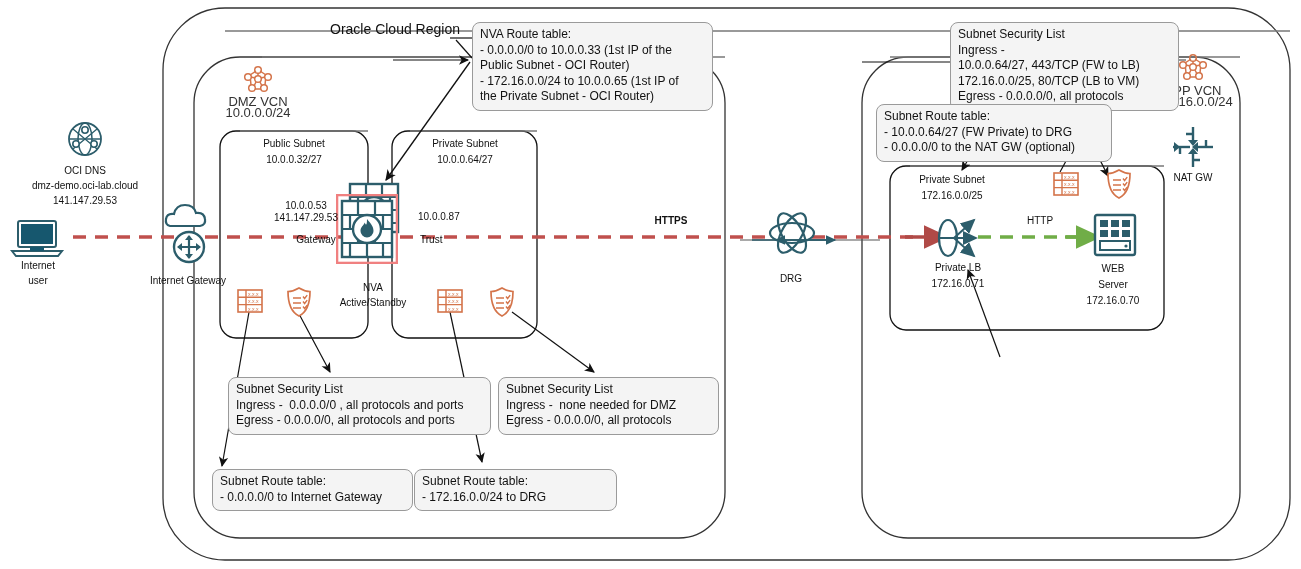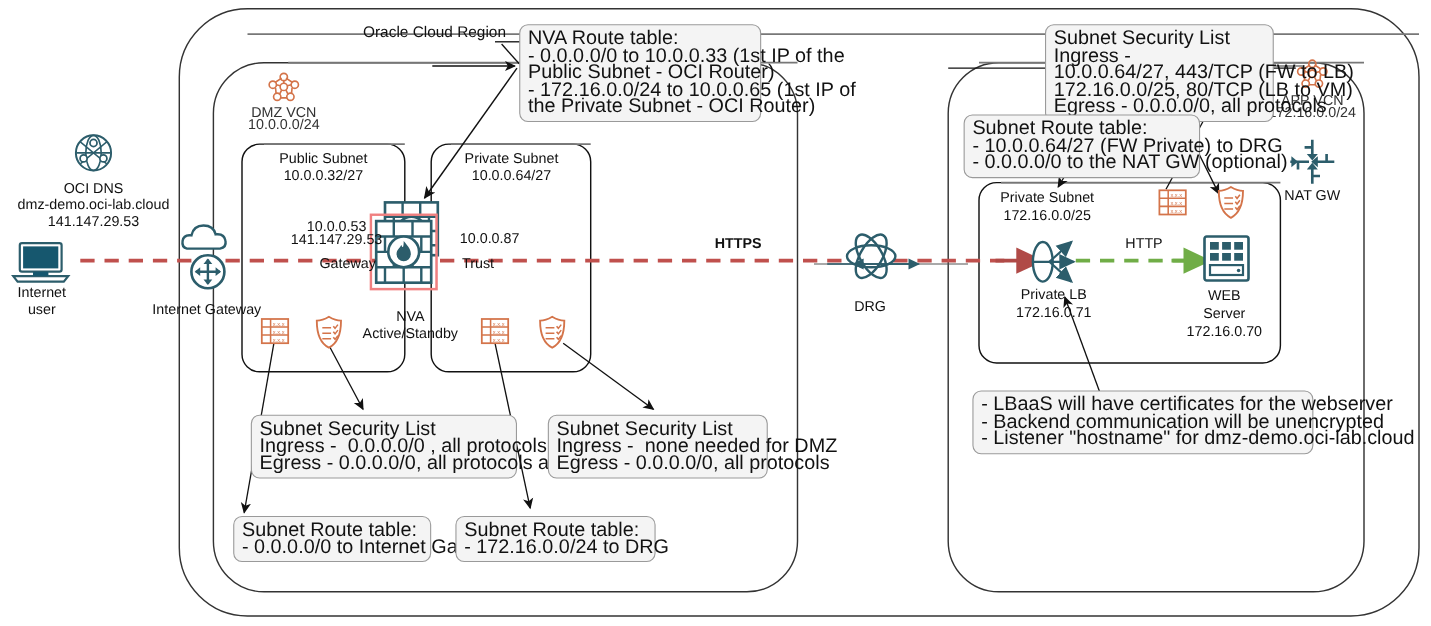--- a/index.html
+++ b/index.html
@@ -1,24 +1,24 @@
 <!DOCTYPE html>
 <html><head>
 <meta charset="utf-8">
 <style>
   html,body{margin:0;padding:0;background:#ffffff;}
   body{width:1301px;height:569px;position:relative;overflow:hidden;
        font-family:"Liberation Sans","DejaVu Sans",sans-serif;color:#1a1a1a;}
   #stage{position:absolute;inset:0;width:1301px;height:406px;}
   svg.layer{position:absolute;left:0;top:0;width:1301px;height:569px;pointer-events:none;}
-  .lbl{position:absolute;font-size:13px;line-height:15px;color:#111;white-space:nowrap;}
+  .lbl{position:absolute;font-size:10px;line-height:15px;color:#111;white-space:nowrap;}
   .lbl.c{text-align:center;transform:translateX(-50%);}
   .tiny{font-size:13px;line-height:11px;color:#333;text-align:center;transform:translateX(-50%);}
   .note{position:absolute;background:#f4f4f4;border:1px solid #9a9a9a;border-radius:8px;
-        font-size:18px;line-height:15.5px;color:#111;padding:4px 1px 5px 7px;white-space:pre;}
+        font-size:12px;line-height:15.5px;color:#111;padding:4px 22px 5px 7px;white-space:pre;}
   .icon{position:absolute;}
 </style>
 </head>
 <body>
 
 <div id="stage">
 
   <svg class="layer" viewBox="0 0 1301 569">
     <defs>
       <marker id="arrBlack" markerWidth="9" markerHeight="9" refX="7.5" refY="4.5" orient="auto">
@@ -380,23 +380,20 @@
   <div class="note" style="left:950px;top:22px;width:198px;">Subnet Security List
 Ingress -
 10.0.0.64/27, 443/TCP (FW to LB)
 172.16.0.0/25, 80/TCP (LB to VM)
 Egress - 0.0.0.0/0, all protocols</div>
 
   <div class="note" style="left:876px;top:104px;width:205px;">Subnet Route table:
 - 10.0.0.64/27 (FW Private) to DRG
 - 0.0.0.0/0 to the NAT GW (optional)</div>
 
-  <div class="note" style="left:884px;top:355px;width:300px;">- LBaaS will have certificates for the webserver
-- Backend communication will be unencrypted
-- Listener "hostname" for dmz-demo.oci-lab.cloud</div>
 
   <div class="note" style="left:228px;top:377px;width:232px;">Subnet Security List
 Ingress -  0.0.0.0/0 , all protocols and ports
 Egress - 0.0.0.0/0, all protocols and ports</div>
 
   <div class="note" style="left:498px;top:377px;width:190px;">Subnet Security List
 Ingress -  none needed for DMZ
 Egress - 0.0.0.0/0, all protocols</div>
 
   <div class="note" style="left:212px;top:469px;width:170px;">Subnet Route table:

